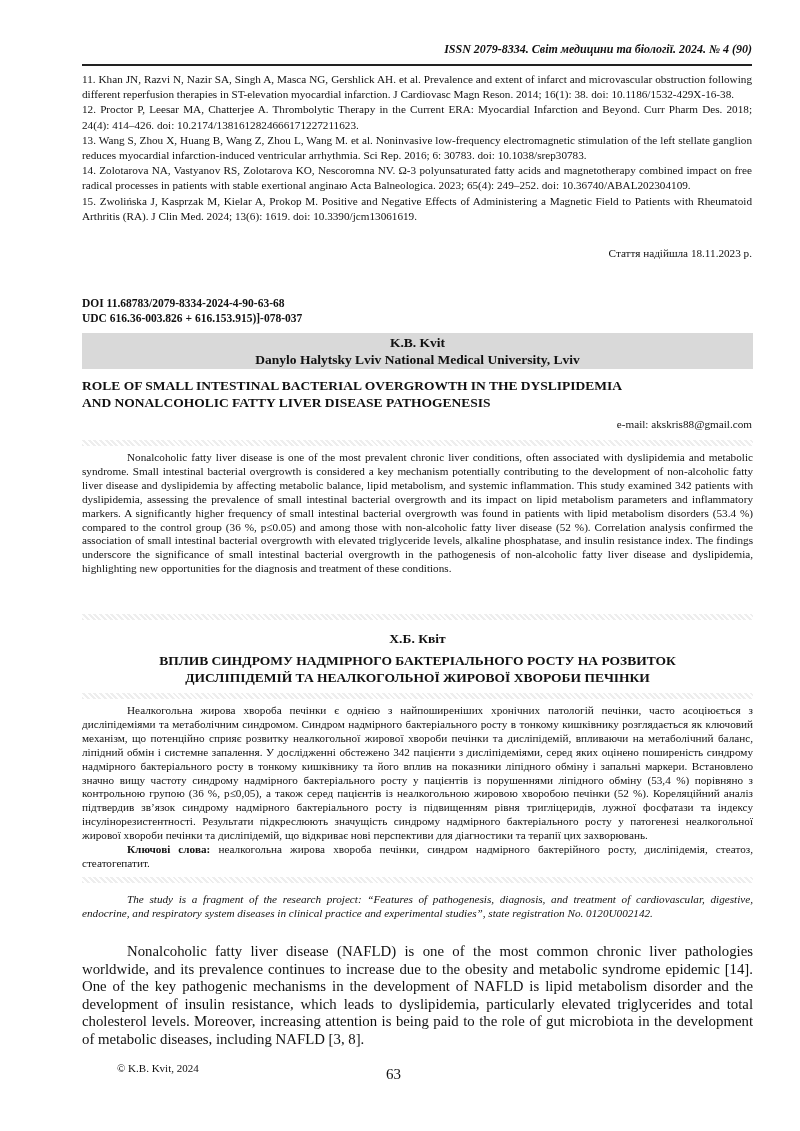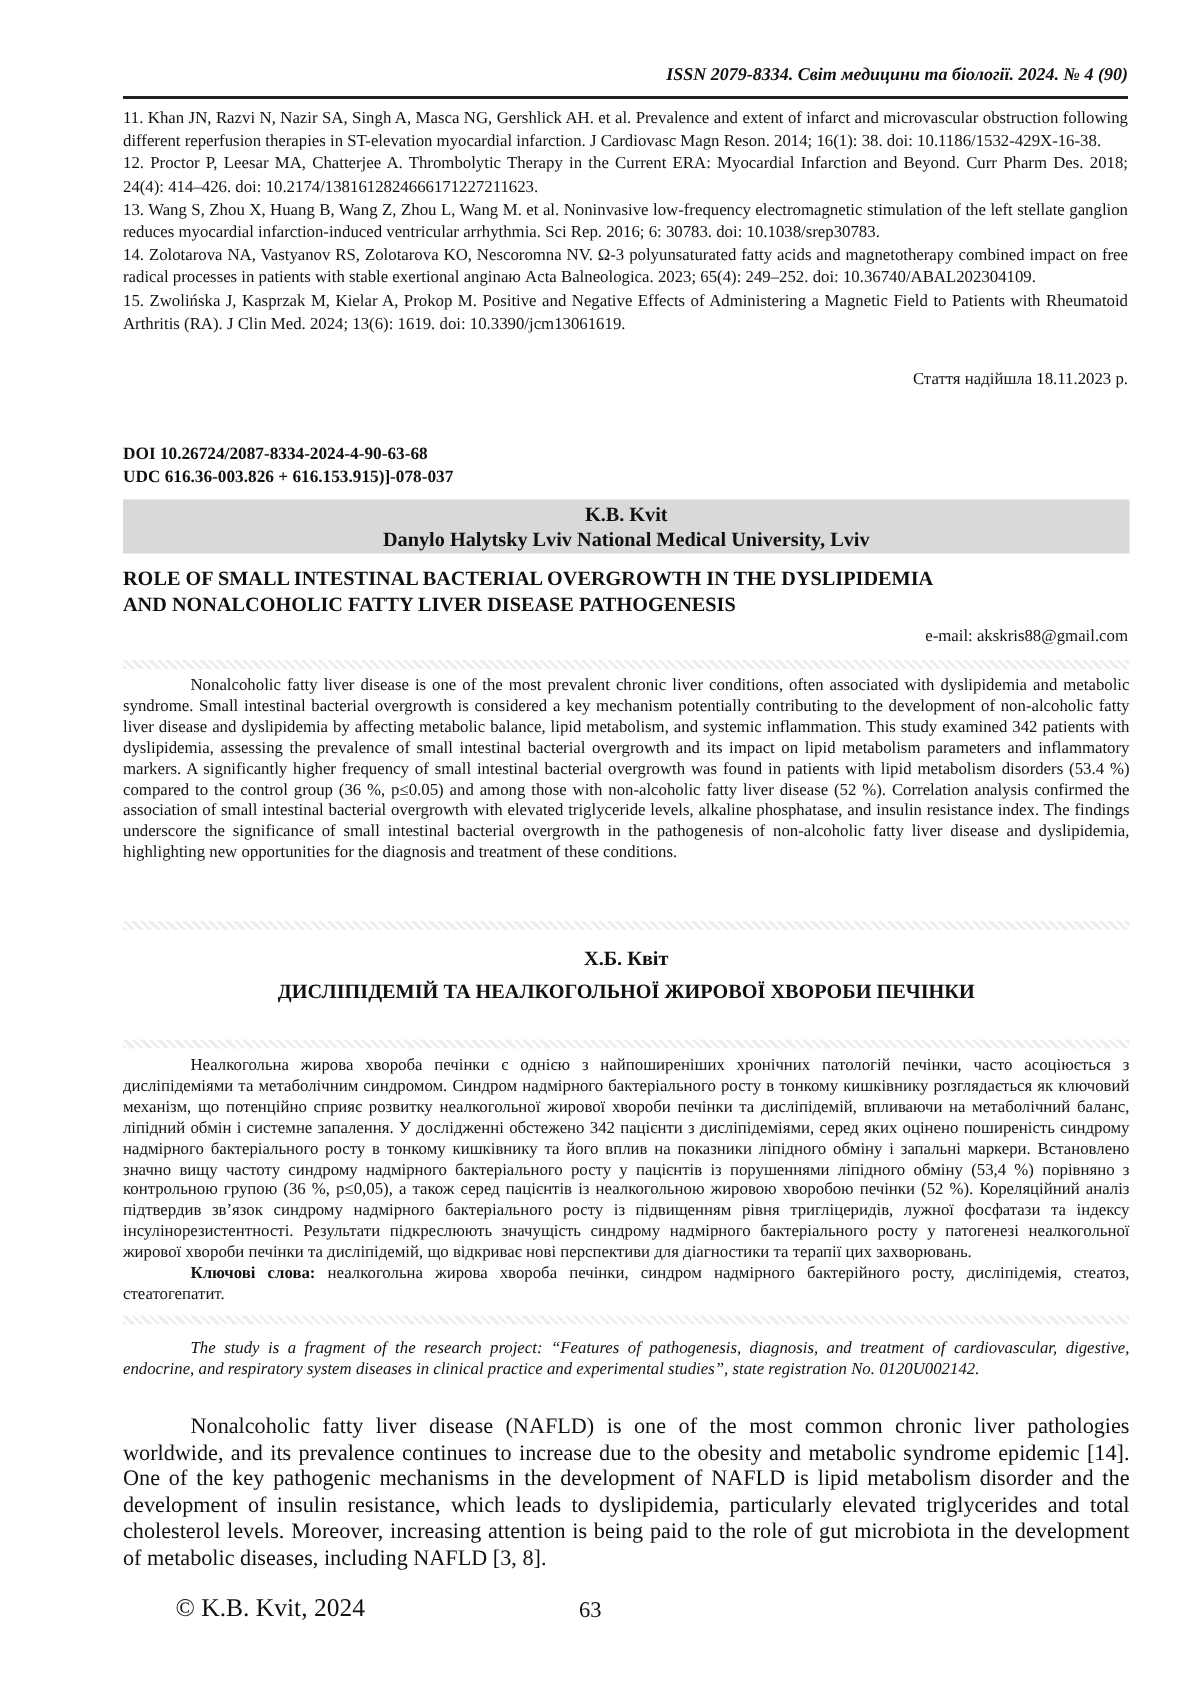--- a/index.html
+++ b/index.html
@@ -25,41 +25,41 @@
   .abstract .kw { text-indent: 45px; }
   .bold { font-weight: bold; }
   .author-ua { position: absolute; left: 82px; width: 671px; top: 631px; text-align: center; font-weight: bold; font-size: 13.5px; }
   .title-ua { position: absolute; left: 82px; width: 671px; top: 652px; text-align: center; font-weight: bold;
               font-size: 13.5px; line-height: 17px; }
   .project { position: absolute; left: 82px; width: 671px; top: 893px; font-size: 11.2px; line-height: 13.6px;
              font-style: italic; text-align: justify; }
   .project p { margin: 0; text-indent: 45px; }
   .body-text { position: absolute; left: 82px; width: 671px; top: 943px; font-size: 14.8px; line-height: 17.6px; text-align: justify; }
   .body-text p { margin: 0; text-indent: 45px; }
-  .copyright { position: absolute; left: 117px; top: 1062px; font-size: 17px; }
+  .copyright { position: absolute; left: 117px; top: 1062px; font-size: 11px; }
   .page-num { position: absolute; left: 386px; top: 1066px; font-size: 15px; }
 </style>
 </head>
 <body>
 
 <div class="header-title">ISSN 2079-8334. Світ медицини та біології. 2024. № 4 (90)</div>
 <div class="header-rule"></div>
 
 <div class="refs">
   <p>11. Khan JN, Razvi N, Nazir SA, Singh A, Masca NG, Gershlick AH. et al. Prevalence and extent of infarct and microvascular obstruction following different reperfusion therapies in ST-elevation myocardial infarction. J Cardiovasc Magn Reson. 2014; 16(1): 38. doi: 10.1186/1532-429X-16-38.</p>
   <p>12. Proctor P, Leesar MA, Chatterjee A. Thrombolytic Therapy in the Current ERA: Myocardial Infarction and Beyond. Curr Pharm Des. 2018; 24(4): 414–426. doi: 10.2174/1381612824666171227211623.</p>
   <p>13. Wang S, Zhou X, Huang B, Wang Z, Zhou L, Wang M. et al. Noninvasive low-frequency electromagnetic stimulation of the left stellate ganglion reduces myocardial infarction-induced ventricular arrhythmia. Sci Rep. 2016; 6: 30783. doi:  10.1038/srep30783.</p>
   <p>14. Zolotarova NA, Vastyanov RS, Zolotarova KO, Nescoromna NV. Ω-3 polyunsaturated fatty acids and magnetotherapy combined impact on free radical processes in patients with stable exertional anginaю Acta Balneologica. 2023; 65(4): 249–252. doi: 10.36740/ABAL202304109.</p>
   <p>15. Zwolińska J, Kasprzak M, Kielar A, Prokop M. Positive and Negative Effects of Administering a Magnetic Field to Patients with Rheumatoid Arthritis (RA). J Clin Med. 2024; 13(6): 1619. doi: 10.3390/jcm13061619.</p>
 </div>
 
 <div class="received">Стаття надійшла 18.11.2023 р.</div>
 
 <div class="doi">
-  <div>DOI 10.26724/2087-8334-2024-4-90-63-68</div>
+  <div>DOI 11.68783/2079-8334-2024-4-90-63-68</div>
   <div>UDC 616.36-003.826 + 616.153.915)]-078-037</div>
 </div>
 
 <div class="author-box">
   <div>K.B. Kvit</div>
   <div>Danylo Halytsky Lviv National Medical University, Lviv</div>
 </div>
 
 <div class="title-en">
   <div>ROLE OF SMALL INTESTINAL BACTERIAL OVERGROWTH IN THE DYSLIPIDEMIA</div>
@@ -71,20 +71,21 @@
 <div class="hatch" style="top:440px"></div>
 
 <div class="abstract" style="top:451px">
   <p>Nonalcoholic fatty liver disease is one of the most prevalent chronic liver conditions, often associated with dyslipidemia and metabolic syndrome. Small intestinal bacterial overgrowth is considered a key mechanism potentially contributing to the development of non-alcoholic fatty liver disease and dyslipidemia by affecting metabolic balance, lipid metabolism, and systemic inflammation. This study examined 342 patients with dyslipidemia, assessing the prevalence of small intestinal bacterial overgrowth and its impact on lipid metabolism parameters and inflammatory markers. A significantly higher frequency of small intestinal bacterial overgrowth was found in patients with lipid metabolism disorders (53.4 %) compared to the control group (36 %, p≤0.05) and among those with non-alcoholic fatty liver disease (52 %). Correlation analysis confirmed the association of small intestinal bacterial overgrowth with elevated triglyceride levels, alkaline phosphatase, and insulin resistance index. The findings underscore the significance of small intestinal bacterial overgrowth in the pathogenesis of non-alcoholic fatty liver disease and dyslipidemia, highlighting new opportunities for the diagnosis and treatment of these conditions.</p>
 </div>
 
 <div class="hatch" style="top:614px"></div>
 
 <div class="author-ua">Х.Б. Квіт</div>
 <div class="title-ua">
+  <div>ВПЛИВ СИНДРОМУ НАДМІРНОГО БАКТЕРІАЛЬНОГО РОСТУ НА РОЗВИТОК</div>
   <div>ДИСЛІПІДЕМІЙ ТА НЕАЛКОГОЛЬНОЇ ЖИРОВОЇ ХВОРОБИ ПЕЧІНКИ</div>
 </div>
 
 <div class="hatch" style="top:693px"></div>
 
 <div class="abstract" style="top:704px">
   <p>Неалкогольна жирова хвороба печінки є однією з найпоширеніших хронічних патологій печінки, часто асоціюється з дисліпідеміями та метаболічним синдромом. Синдром надмірного бактеріального росту в тонкому кишківнику розглядається як ключовий механізм, що потенційно сприяє розвитку неалкогольної жирової хвороби печінки та дисліпідемій, впливаючи на метаболічний баланс, ліпідний обмін і системне запалення. У дослідженні обстежено 342 пацієнти з дисліпідеміями, серед яких оцінено поширеність синдрому надмірного бактеріального росту в тонкому кишківнику та його вплив на показники ліпідного обміну і запальні маркери. Встановлено значно вищу частоту синдрому надмірного бактеріального росту у пацієнтів із порушеннями ліпідного обміну (53,4 %) порівняно з контрольною групою (36 %, p≤0,05), а також серед пацієнтів із неалкогольною жировою хворобою печінки (52 %). Кореляційний аналіз підтвердив зв’язок синдрому надмірного бактеріального росту із підвищенням рівня тригліцеридів, лужної фосфатази та індексу інсулінорезистентності. Результати підкреслюють значущість синдрому надмірного бактеріального росту у патогенезі неалкогольної жирової хвороби печінки та дисліпідемій, що відкриває нові перспективи для діагностики та терапії цих захворювань.</p>
   <p class="kw"><span class="bold">Ключові слова:</span> <span>неалкогольна жирова хвороба печінки, синдром надмірного бактерійного росту, дисліпідемія, стеатоз, стеатогепатит.</span></p>
 </div>
 

